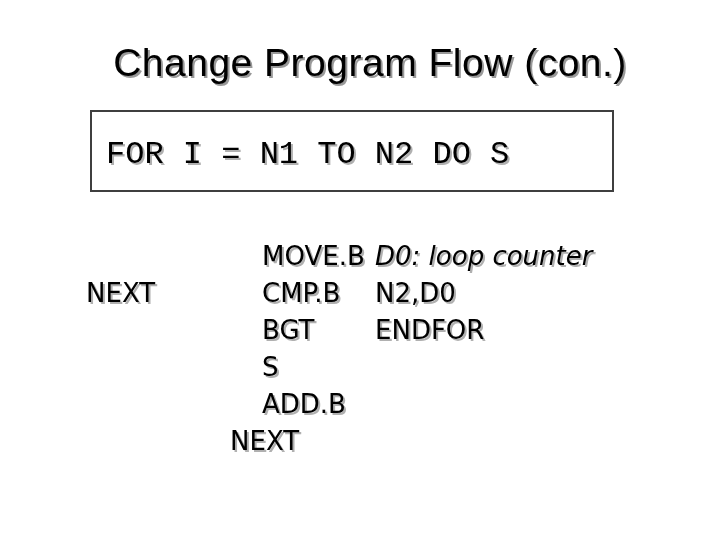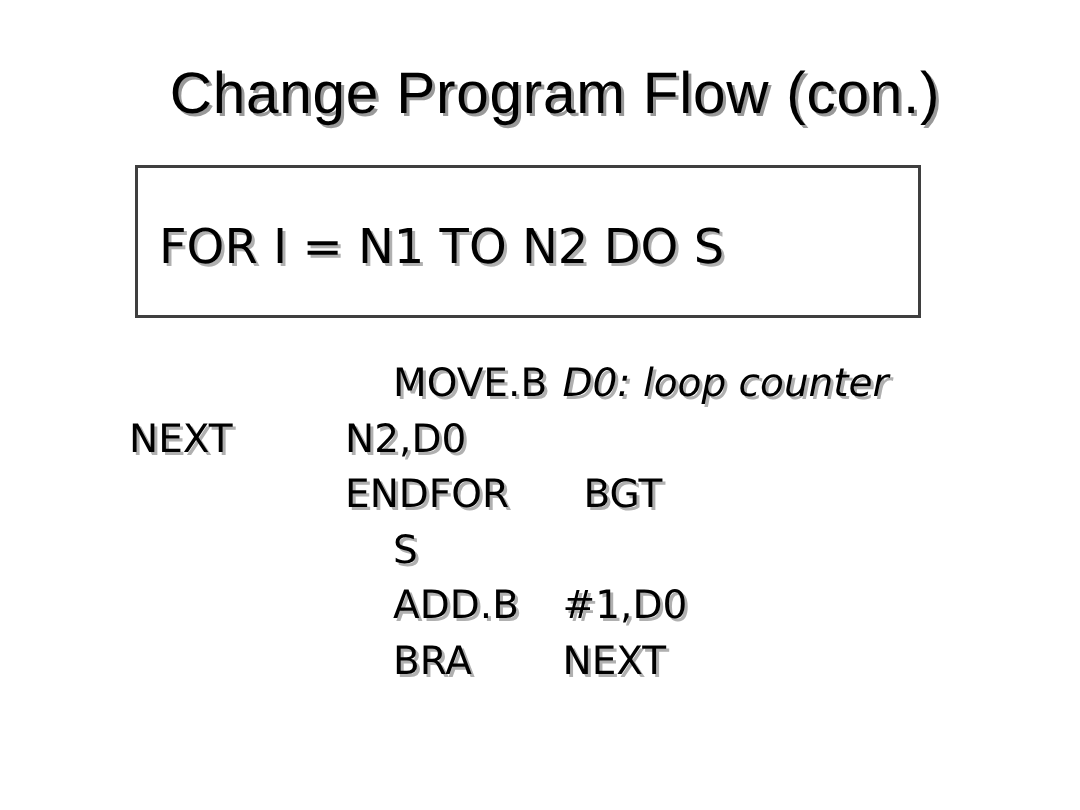--- a/index.html
+++ b/index.html
@@ -28,30 +28,31 @@
     letter-spacing: 0.5px;
     text-shadow: 2px 2px 0 var(--shadow-title, #999999);
     white-space: nowrap;
     padding-left: 20px;
   }
   .pseudo-box {
     position: absolute;
     left: 90px;
     top: 110px;
     width: 524px;
-    height: 102px;
+    height: 82px;
     border: 2px solid var(--box-border, #3f3f3f);
     background: var(--background, #ffffff);
     display: flex;
     align-items: center;
     padding-left: 14px;
     padding-top: 6px;
     font-size: 32px;
     text-shadow: 2px 2px 0 var(--shadow-text, #b0b0b0);
     white-space: pre;
+    font-family: Liberation Mono, monospace;
   }
   .code {
     position: absolute;
     left: 86px;
     top: 238px;
     font-size: 26px;
     text-shadow: 2px 2px 0 var(--shadow-text, #b0b0b0);
   }
   .code-row {
     display: flex;
@@ -71,20 +72,20 @@
 <div class="slide">
 
   <h1 class="title">Change Program Flow (con.)</h1>
 
   <div class="pseudo-box">
     <span>FOR I = N1 TO N2 DO S</span>
   </div>
 
   <div class="code" id="code-block">
       <div class="code-row"><span class="col label"></span><span class="col mnemonic">MOVE.B</span><span class="col comment">D0: loop counter</span></div>
-      <div class="code-row"><span class="col label">NEXT</span><span class="col operand">N2,D0</span><span class="col comment"></span></div>
-      <div class="code-row"><span class="col label"></span><span class="col operand">ENDFOR</span><span class="col mnemonic">BGT</span><span class="col comment"></span></div>
+      <div class="code-row"><span class="col label">NEXT</span><span class="col mnemonic">CMP.B</span><span class="col operand">N2,D0</span><span class="col comment"></span></div>
+      <div class="code-row"><span class="col label"></span><span class="col mnemonic">BGT</span><span class="col operand">ENDFOR</span><span class="col comment"></span></div>
       <div class="code-row"><span class="col label"></span><span class="col mnemonic">S</span><span class="col operand"></span></div>
-      <div class="code-row"><span class="col label"></span><span class="col mnemonic">ADD.B</span><span class="col operand">#1,D0</span><span class="col comment"></span></div>
-      <div class="code-row"><span class="col label"></span><span class="col mnemonic">BRA</span><span class="col operand">NEXT</span><span class="col comment"></span></div>
+      <div class="code-row"><span class="col label"></span><span class="col mnemonic">ADD.B</span><span class="col comment"></span></div>
+      <div class="code-row"><span class="col label"></span><span class="col operand">NEXT</span><span class="col comment"></span></div>
     </div>
 
 </div>
 
 </body></html>

